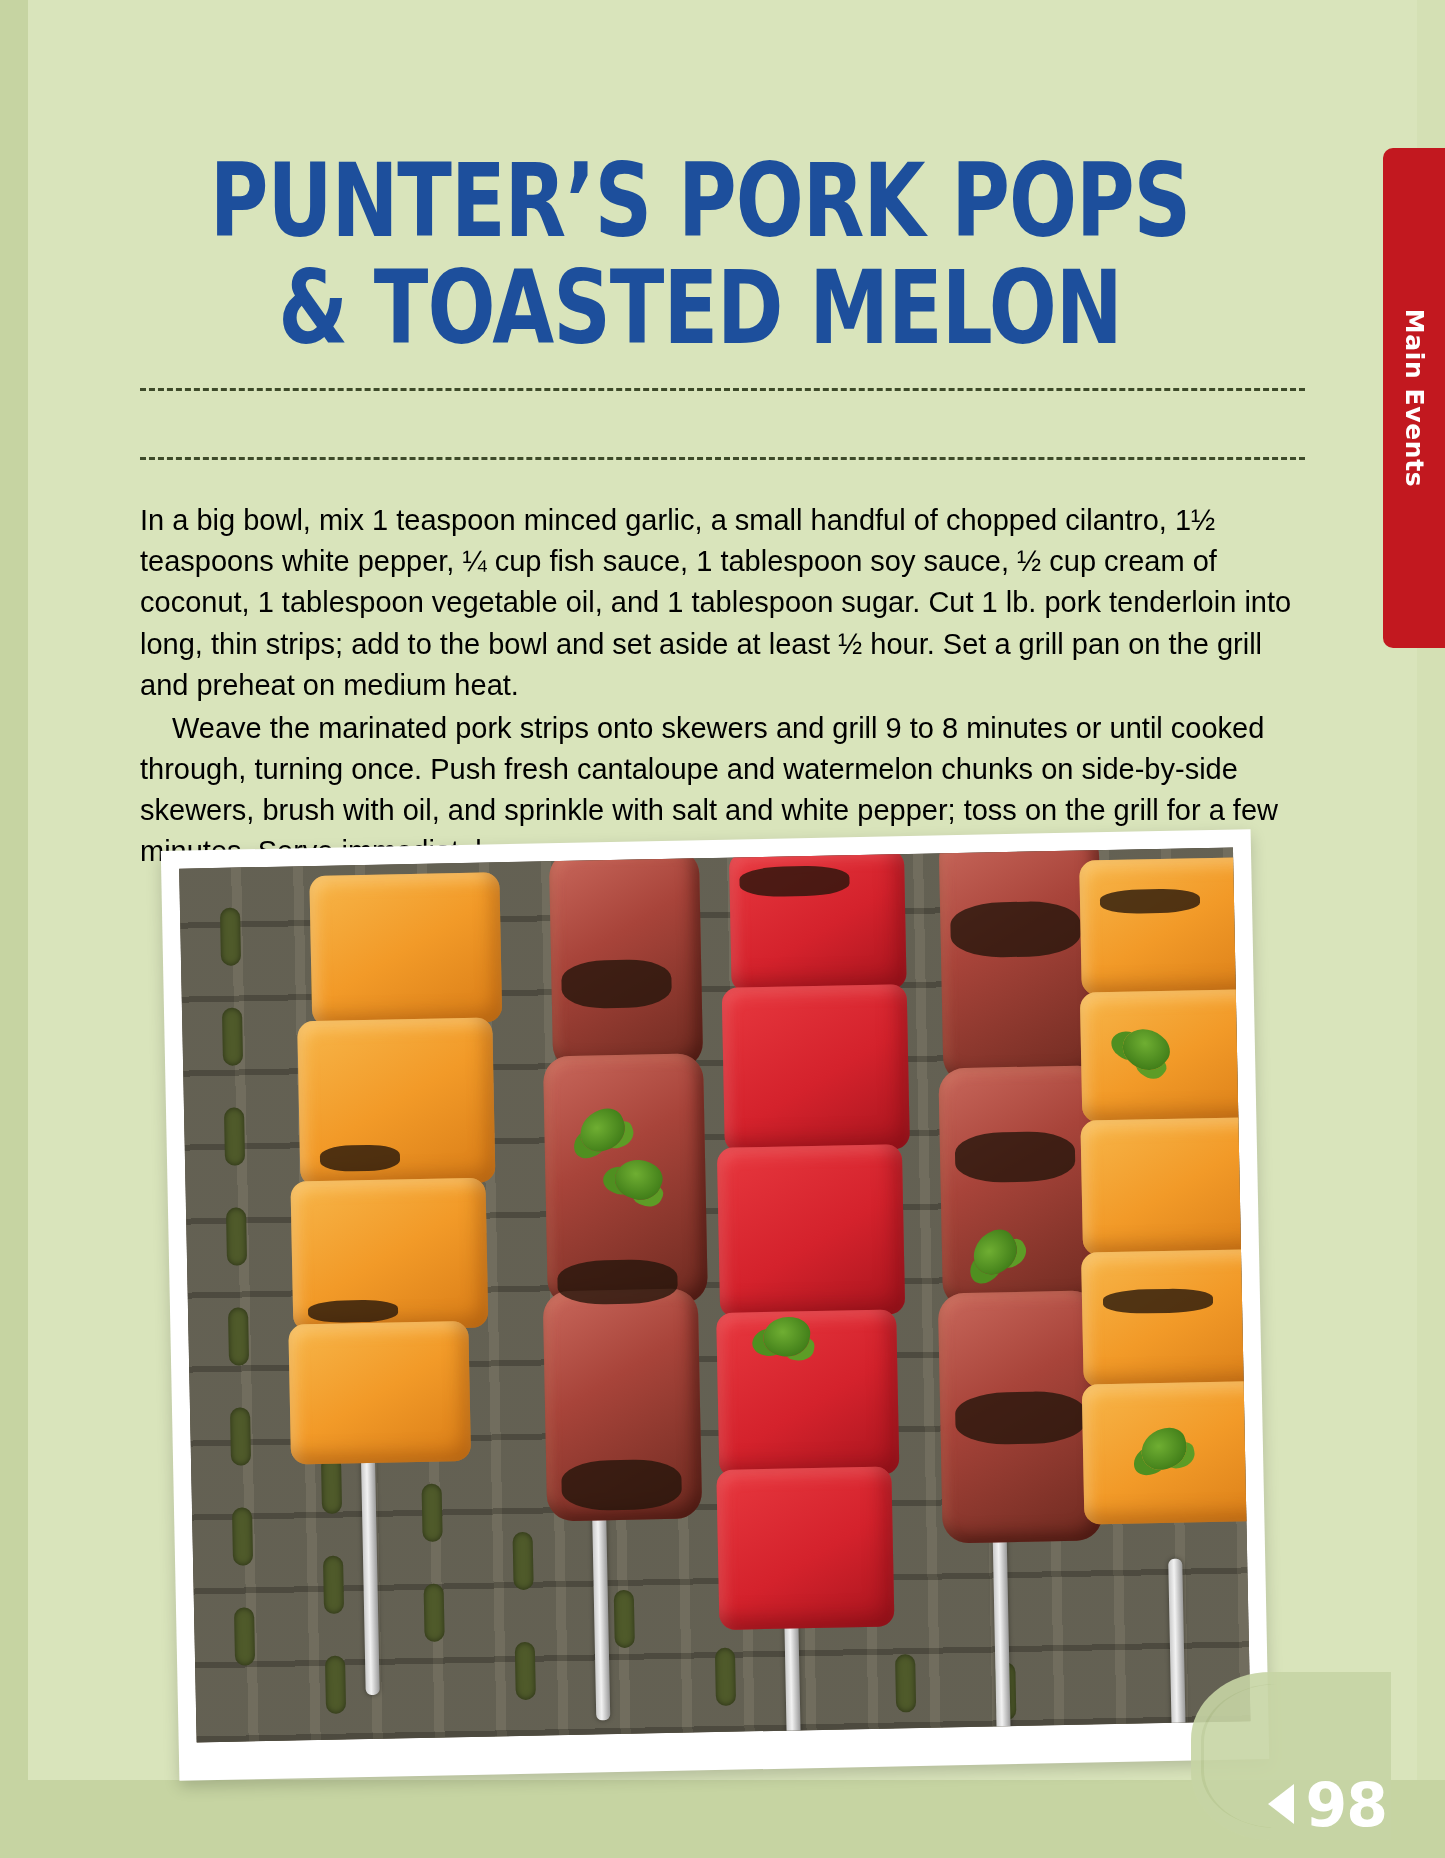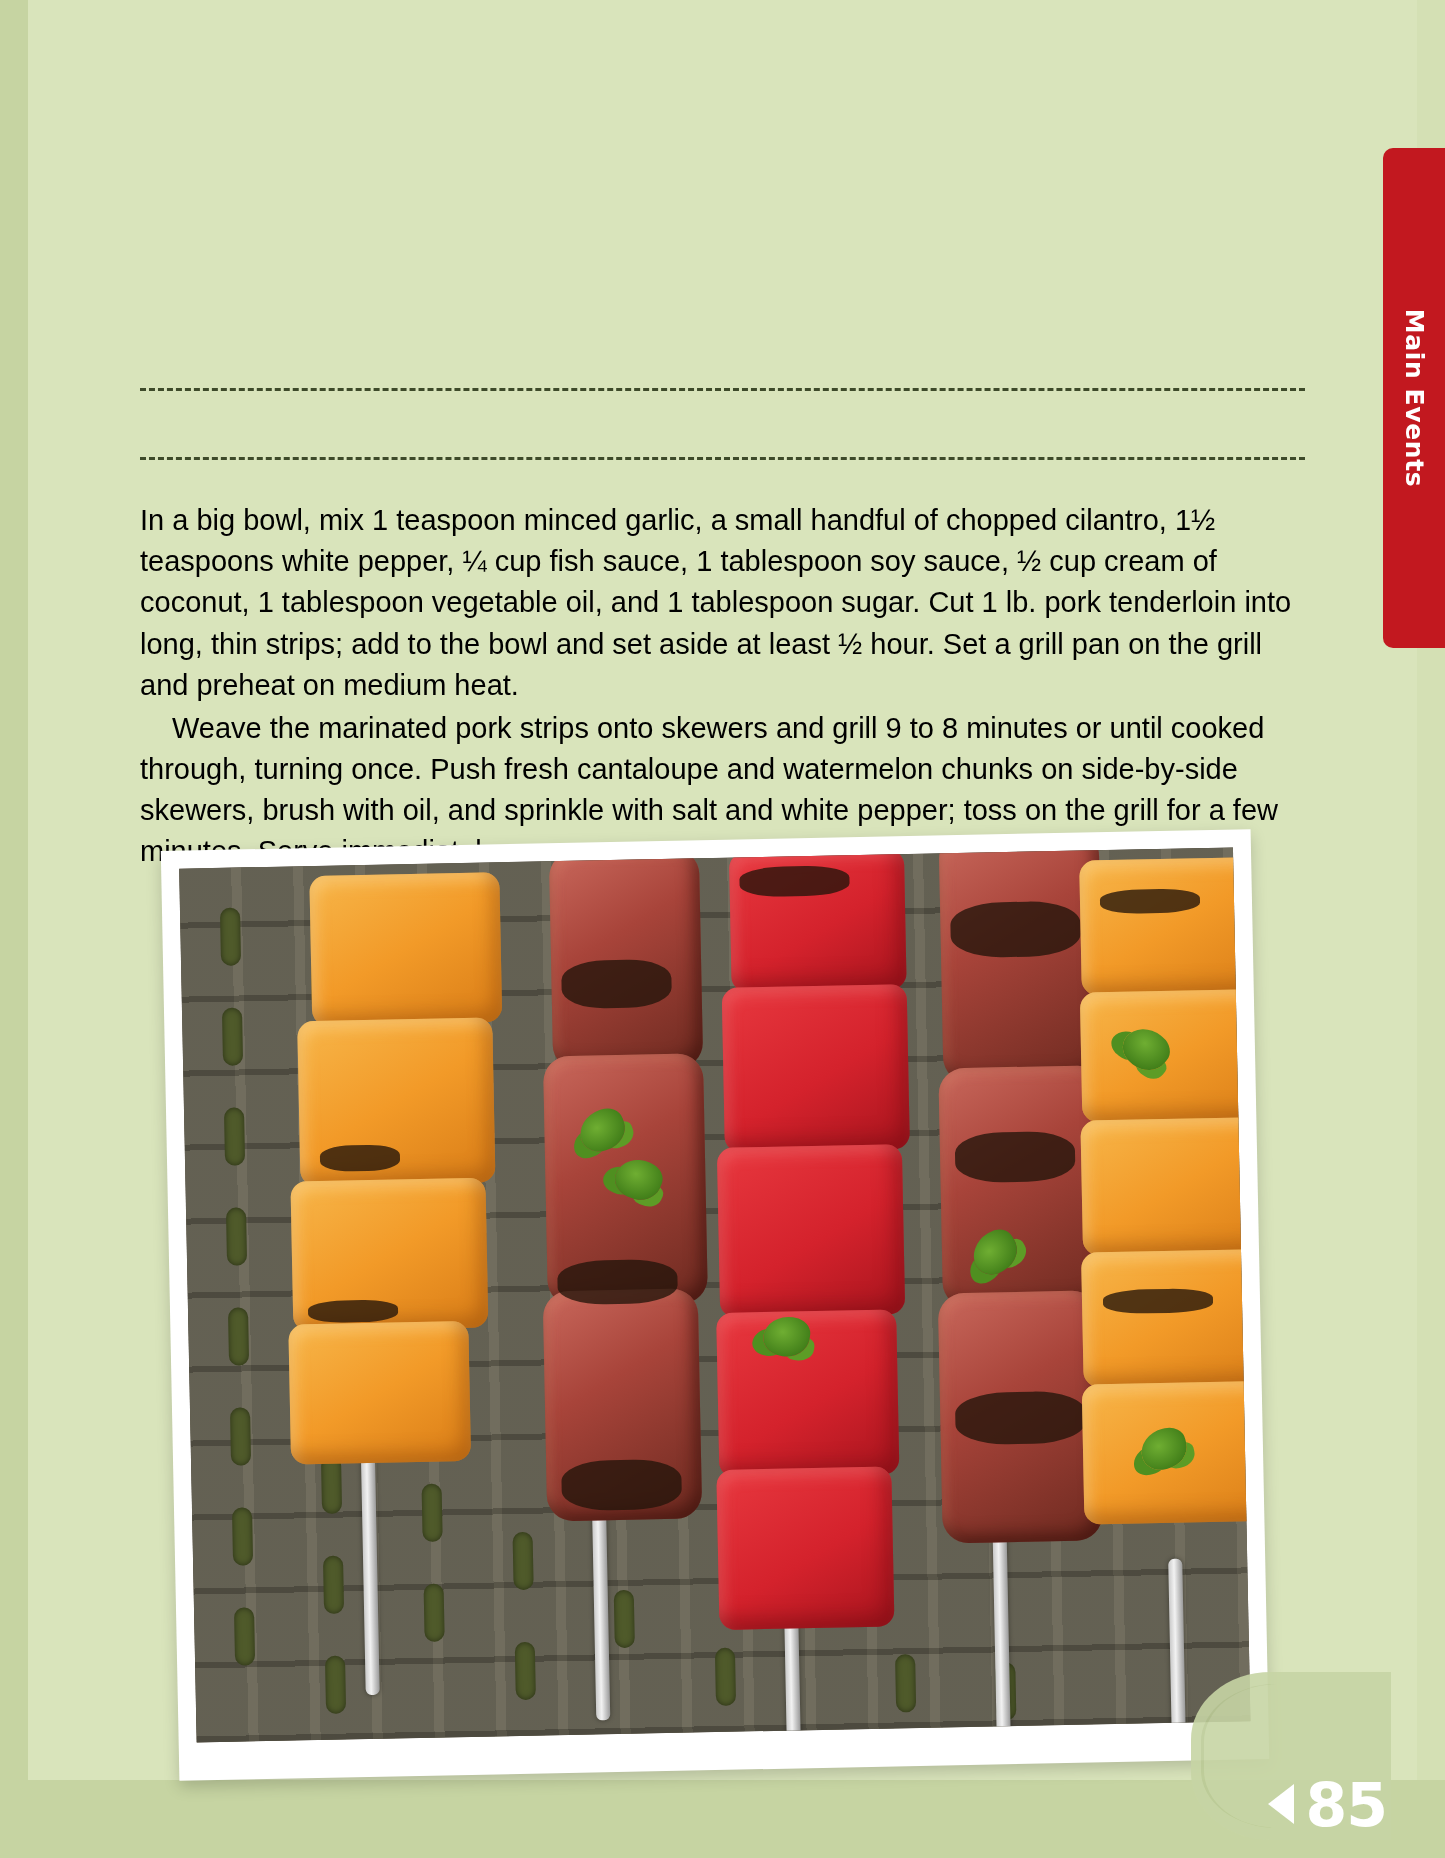--- a/index.html
+++ b/index.html
@@ -338,20 +338,24 @@
 </head>
 <body>
 
 <div class="page">
 
   <div class="left-strip"></div>
   <div class="page-inner"></div>
   <div class="bottom-strip"></div>
 
 
+  <div class="title">
+    <span class="line">PUNTER’S PORK POPS</span>
+    <span class="line">&amp; TOASTED MELON</span>
+  </div>
 
   <div class="serves-wrap">
     <div class="serves-dash-top"></div>
     <div class="serves-dash-bottom"></div>
   </div>
 
   <div class="recipe-body">
     <p>In a big bowl, mix 1 teaspoon minced garlic, a small handful of chopped cilantro, 1½ teaspoons white pepper, ¼ cup fish sauce, 1 tablespoon soy sauce, ½ cup cream of coconut, 1 tablespoon vegetable oil, and 1 tablespoon sugar. Cut 1 lb. pork tenderloin into long, thin strips; add to the bowl and set aside at least ½ hour. Set a grill pan on the grill and preheat on medium heat.</p>
     <p>Weave the marinated pork strips onto skewers and grill 9 to 8 minutes or until cooked through, turning once. Push fresh cantaloupe and watermelon chunks on side-by-side skewers, brush with oil, and sprinkle with salt and white pepper; toss on the grill for a few minutes. Serve immediately.</p>
   </div>
@@ -445,16 +449,16 @@
     </div>
   </div>
 
   <div class="side-tab">
     <span>Main Events</span>
   </div>
 
   <div class="page-num-badge">
     <div class="badge-shape"></div>
     <div class="page-arrow"></div>
-    <div class="page-num">85</div>
+    <div class="page-num">98</div>
   </div>
 
 </div>
 
 </body></html>

